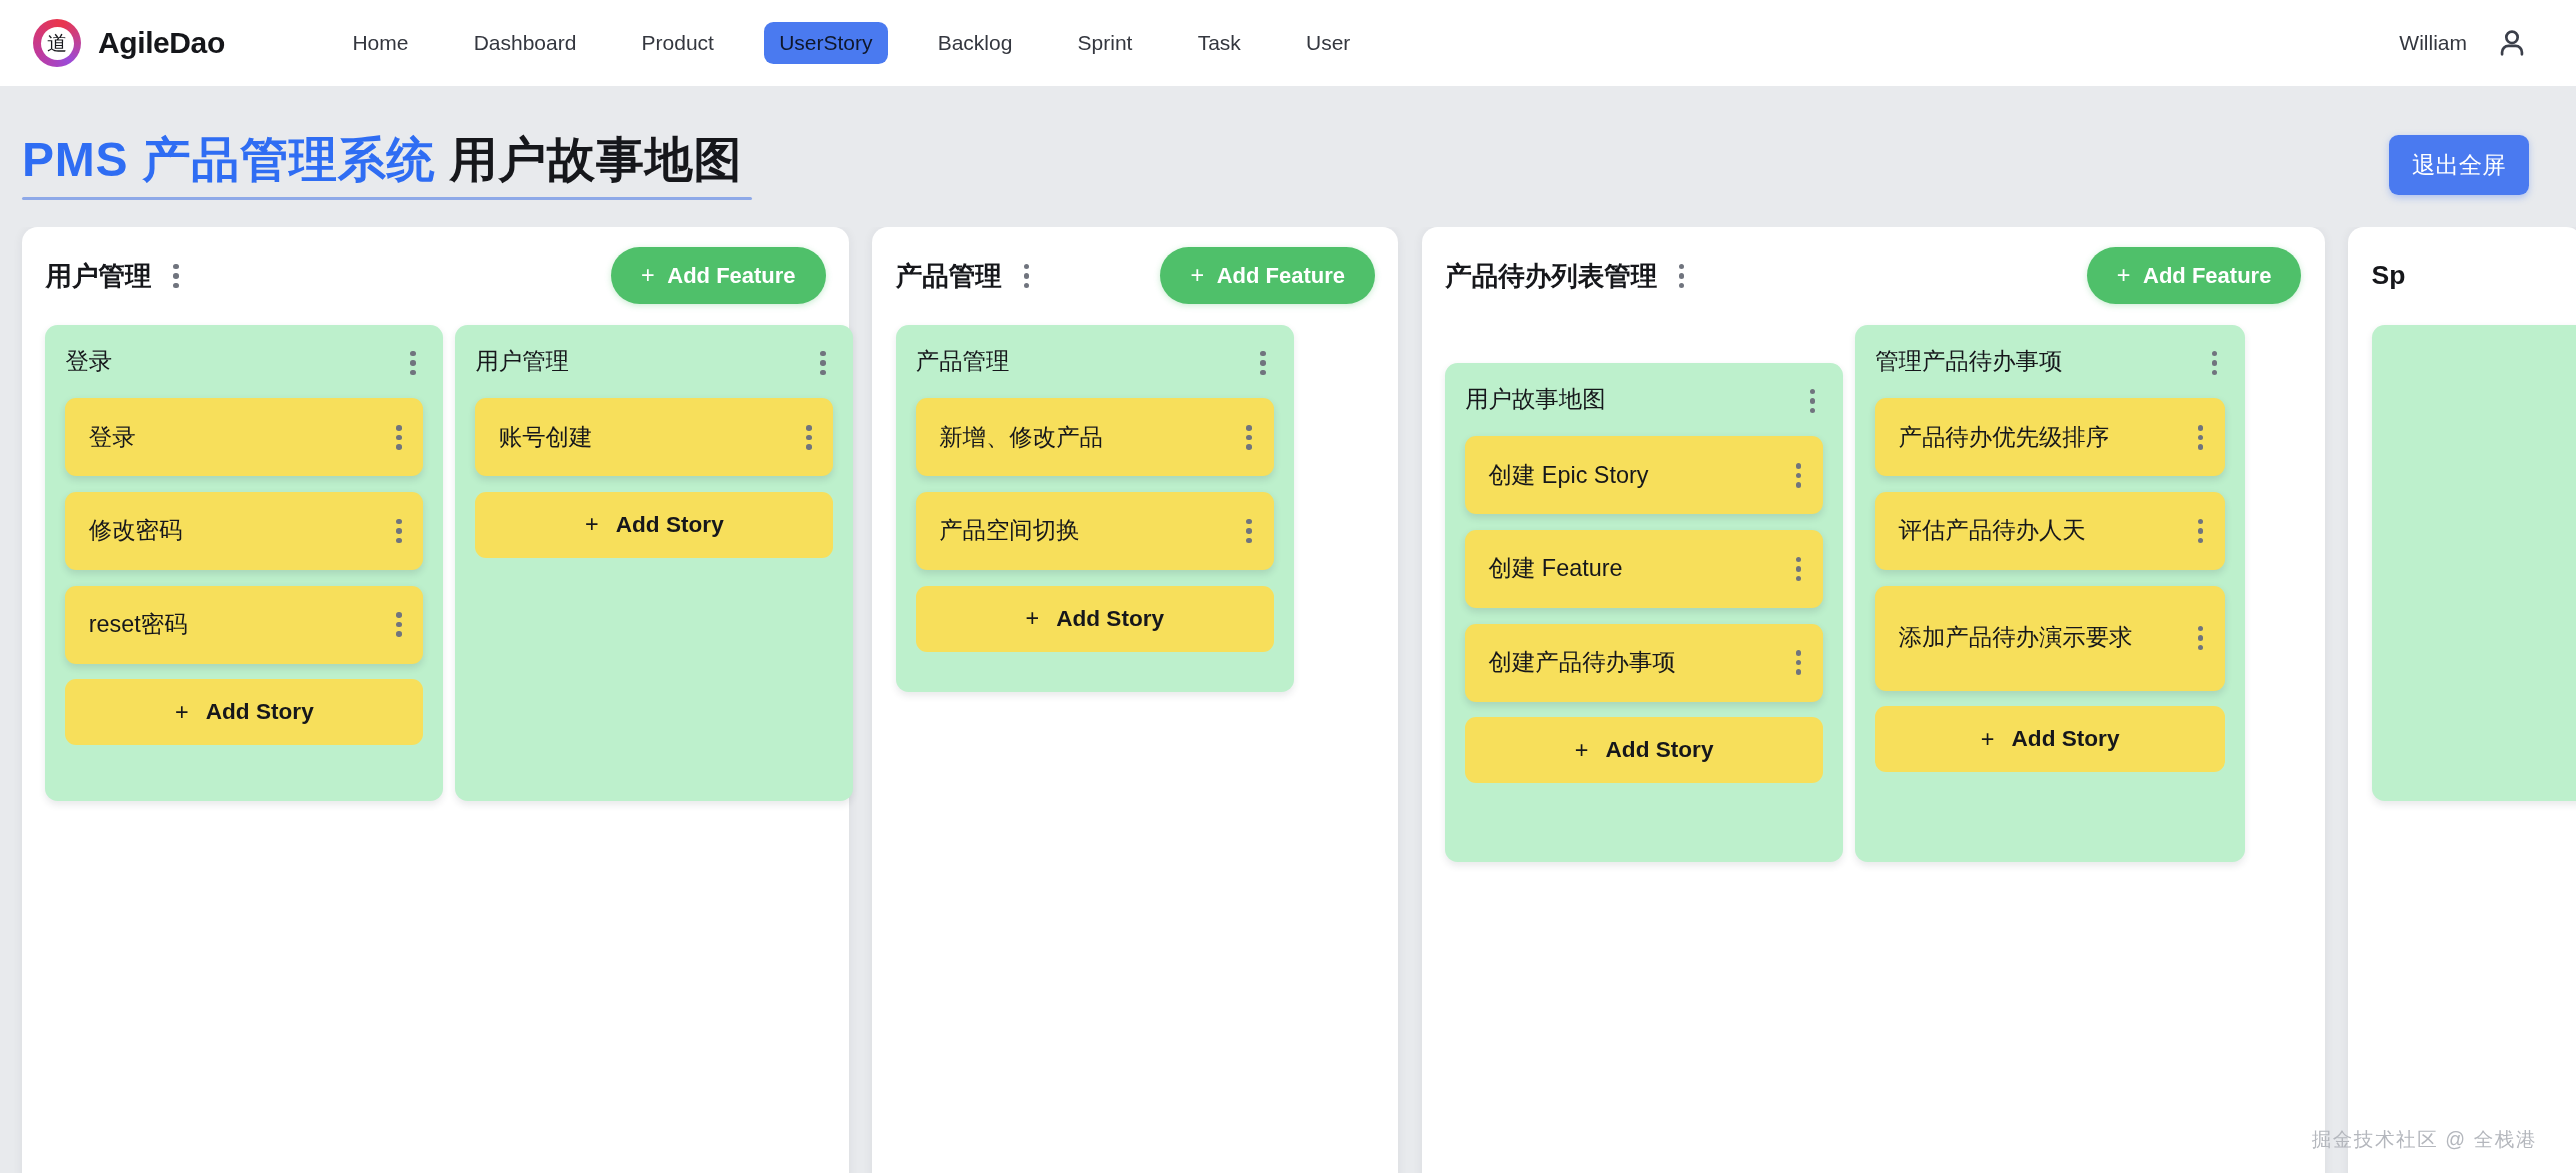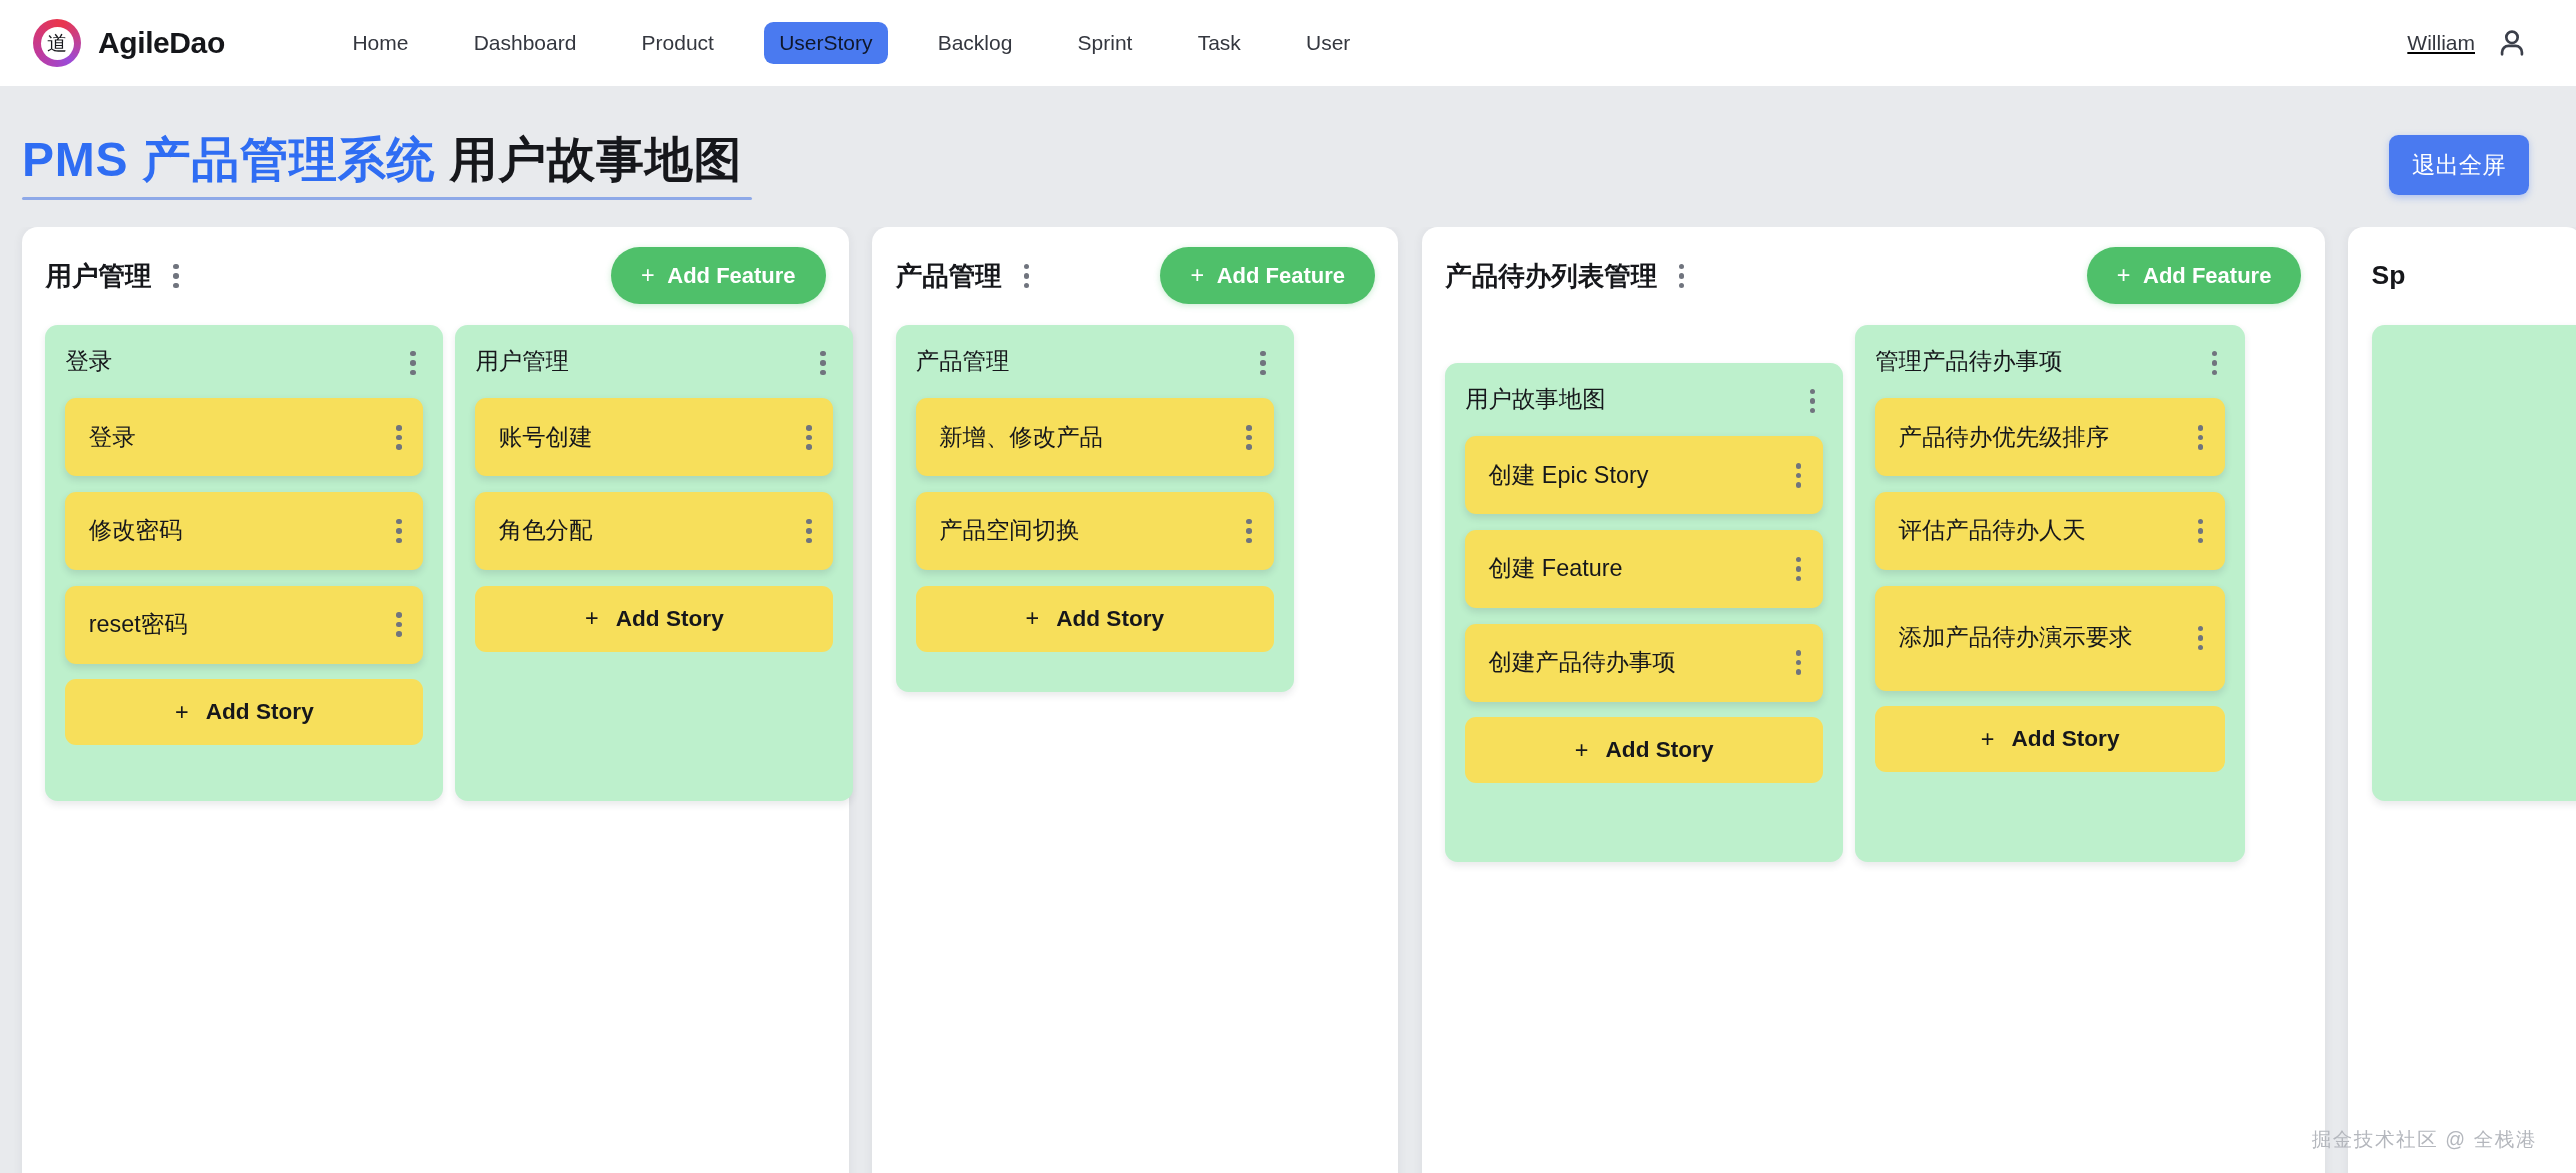--- a/index.html
+++ b/index.html
@@ -38,21 +38,21 @@
   .nav-links {
     display: flex; align-items: center; gap: 34px;
     margin-left: 112px;
   }
   .nav-link {
     font-size: 21px; color: #34373f; padding: 9.4px 15.6px;
     border-radius: 9.4px; white-space: nowrap; cursor: pointer;
   }
   .nav-link.active { background: #4a7af0; color: #0f172a; font-weight: 500; }
   .nav-right {
-    margin-left: auto; display: flex; align-items: center; gap: 20px; text-decoration: underline;
+    margin-left: auto; display: flex; align-items: center; gap: 28px;
   }
   .user-name { font-size: 21px; color: #34373f; }
   .user-avatar-icon { width: 34px; height: 34px; color: #3b3f4a; }
 
   
   .page-header {
     height: 109px;
     padding: 0 47px 0 22px;
     display: flex; align-items: flex-end;
     background: #e8eaed;
@@ -282,28 +282,20 @@
         </div>
         <div class="story-list">
           <div class="story-card">
             <span class="story-title">账号创建</span>
             <span class="dots-icon">
                 <i></i>
                 <i></i>
                 <i></i>
               </span>
           </div>
-          <div class="story-card">
-            <span class="story-title">角色分配</span>
-            <span class="dots-icon">
-                <i></i>
-                <i></i>
-                <i></i>
-              </span>
-          </div>
           <button class="add-story-btn">
             <span class="plus-glyph">+</span>
             <span>Add Story</span>
           </button>
         </div>
       </div>
     </div>
   </section>
 
   <section class="epic-column" style="width:526px;">

